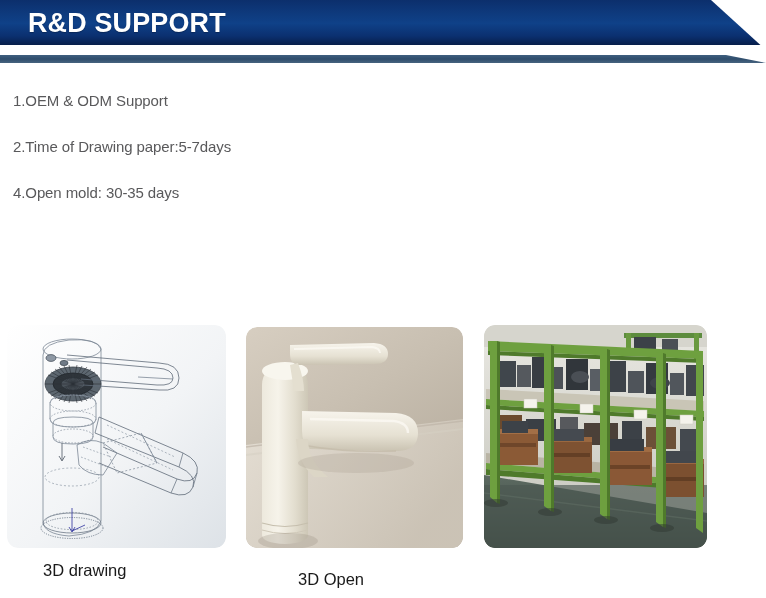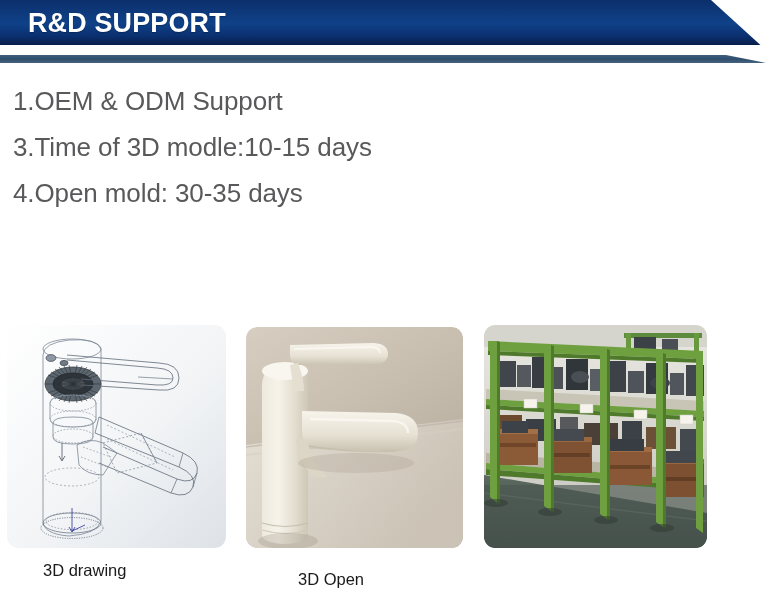--- a/index.html
+++ b/index.html
@@ -81,21 +81,21 @@
   .spec-list {
     position: absolute;
     left: 13px;
     top: 78px;
     width: 600px;
     margin: 0;
     padding: 0;
     list-style: none;
   }
   .spec-item {
-    font-size: 26px;
+    font-size: 15px;
     line-height: 46px;
     color: #59595b;
     white-space: nowrap;
     font-family: "Liberation Sans", sans-serif;
     letter-spacing: -0.1px;
   }
 
   
   .gallery {
     position: absolute;
@@ -131,21 +131,21 @@
 
 <div class="header-band">
   <div class="header-shape"></div>
   <div class="header-title">R&amp;D SUPPORT</div>
 </div>
 <div class="header-hairline"></div>
 <div class="header-underbar"></div>
 
 <ul class="spec-list">
   <li class="spec-item">1.OEM &amp; ODM Support</li>
-  <li class="spec-item">3.Time of 3D modle:10-15 days</li>
+  <li class="spec-item">2.Time of Drawing paper:5-7days</li>
   <li class="spec-item">4.Open mold: 30-35 days</li>
 </ul>
 
 <div class="gallery">
 
   <div class="photo-card card-drawing">
     <svg width="219" height="223" viewBox="0 0 219 223">
       <defs>
         <linearGradient id="gDraw" x1="0" y1="0" x2="1" y2="1">
           <stop offset="0%" stop-color="#ffffff"></stop>

